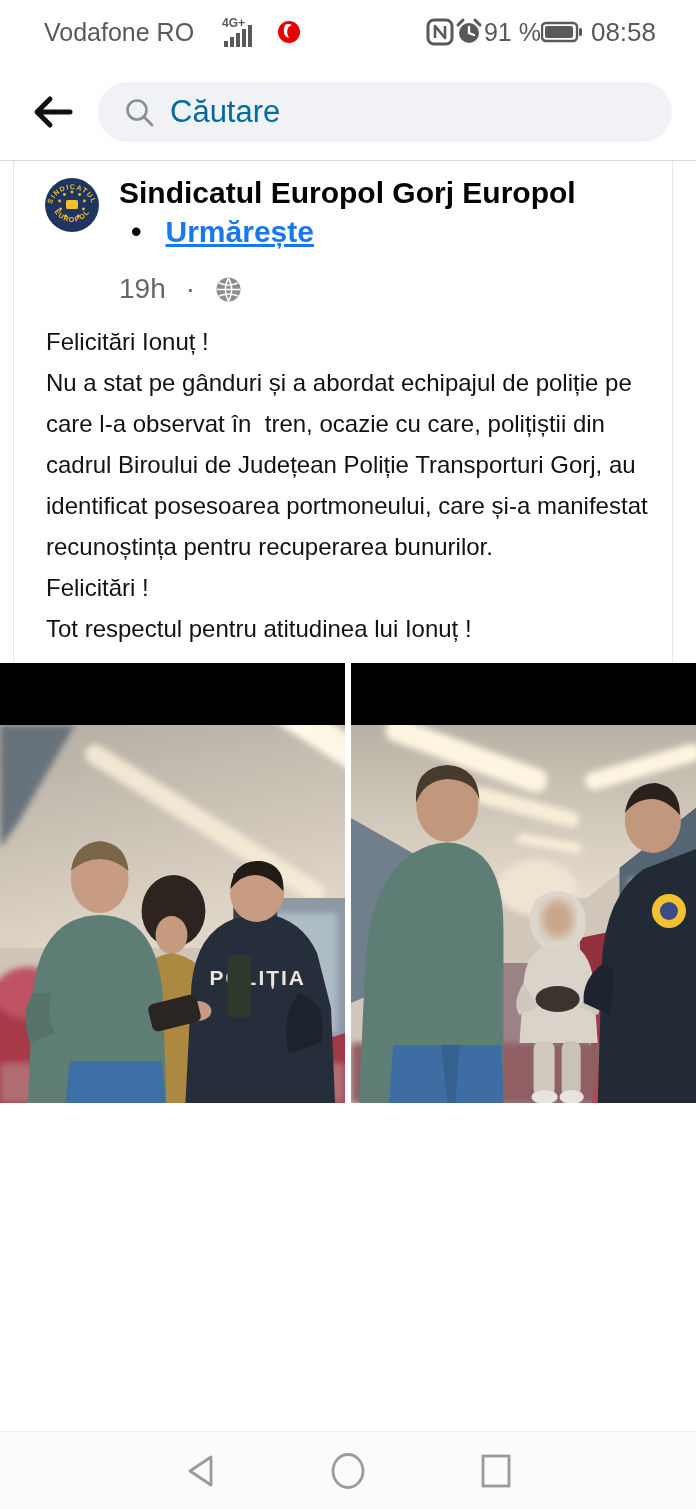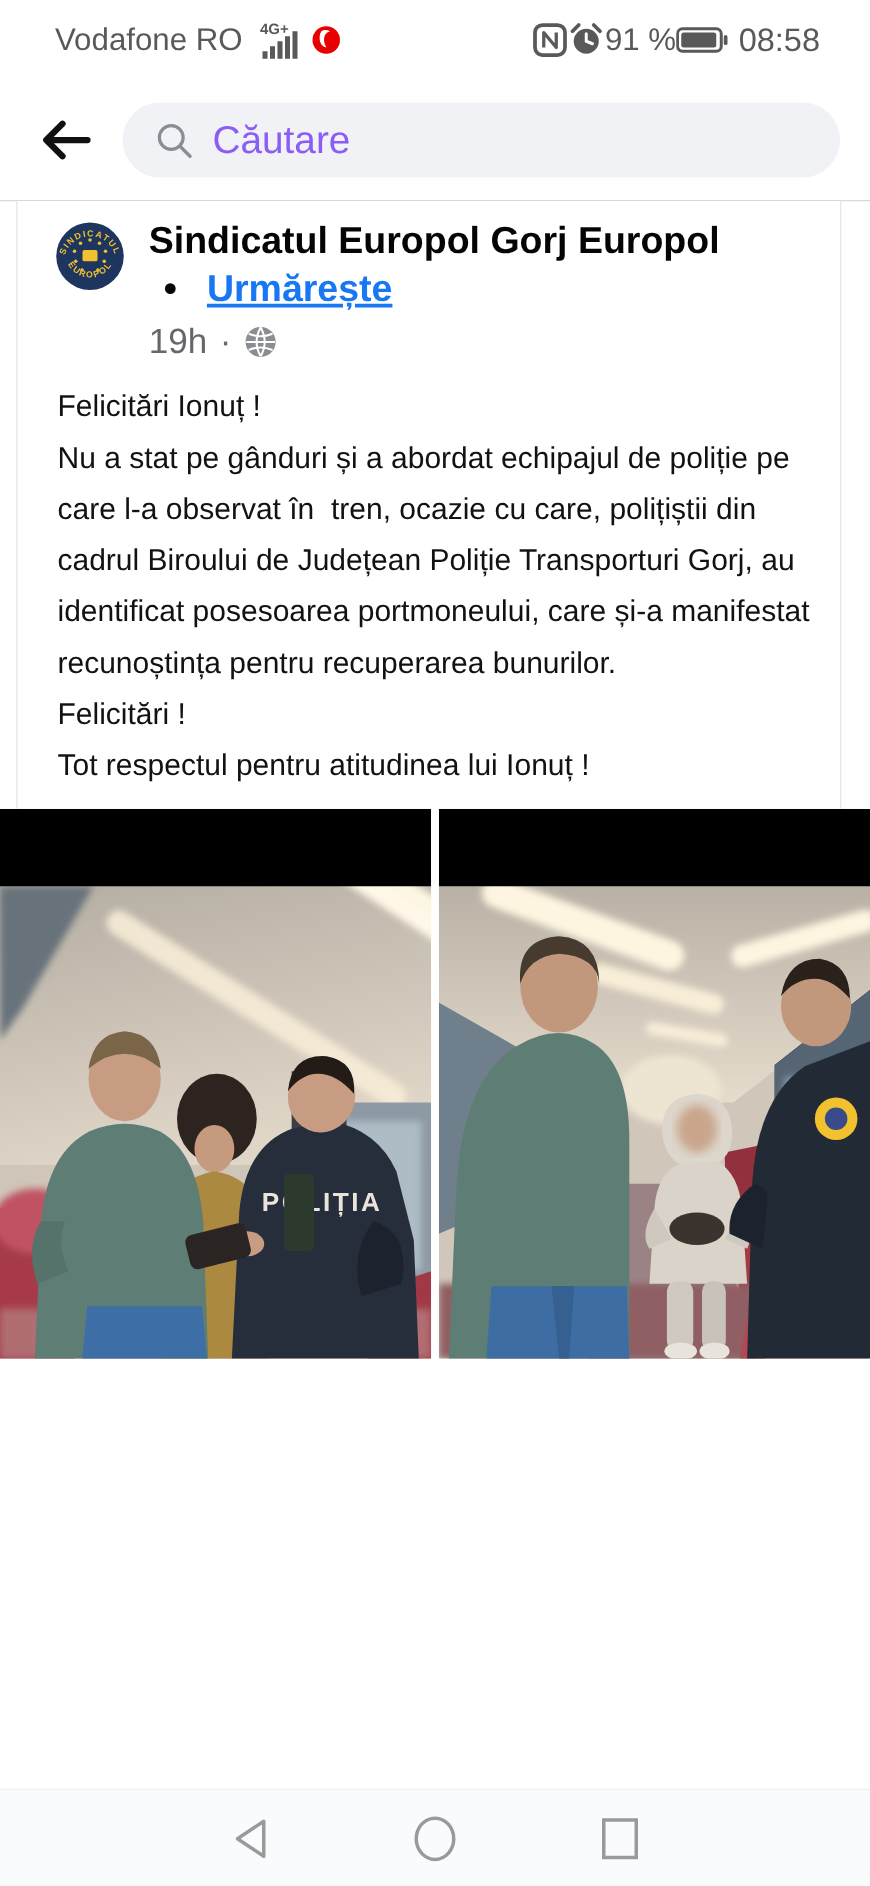--- a/index.html
+++ b/index.html
@@ -5,44 +5,44 @@
   html,body{margin:0;padding:0;background:#fff;}
   .screen{
     position:relative;width:696px;height:1509px;background:#ffffff;overflow:hidden;
     font-family:"Liberation Sans",sans-serif;color:#050505;
   }
   
   .status-bar{
     height:64px;display:flex;align-items:center;justify-content:space-between;
     padding:0 40px 0 44px;box-sizing:border-box;color:#595959;font-size:25px;
   }
-  .sb-left{display:flex;align-items:center;gap:6px;}
+  .sb-left{display:flex;align-items:center;gap:20px;}
   .sb-right{display:flex;align-items:center;gap:0;color:#595959;}
   .sb-time{font-size:26px;margin-left:8px;}
   
   .search-row{height:96px;display:flex;align-items:center;gap:22px;padding:0 24px 0 30px;box-sizing:border-box;}
   .back-btn{width:46px;height:40px;flex:0 0 auto;display:flex;align-items:center;justify-content:center;background:none;border:none;padding:0;cursor:pointer;}
   .search-pill{
     flex:1;height:60px;background:#f1f2f6;border-radius:33px;display:flex;align-items:center;
-    gap:15px;padding:0 26px;box-sizing:border-box;color:#8b5cf6;font-size:31px;
+    gap:15px;padding:0 26px;box-sizing:border-box;color:#0369a1;font-size:31px;
   }
   .top-divider{height:1px;background:#d8d9db;}
   
   .post-top{
     margin:0 23px 0 13px;border-left:1px solid #e4e5e9;border-right:1px solid #e4e5e9;
     padding:10px 0 14px 0;background:#fff;box-sizing:border-box;
   }
   .post-header{display:flex;gap:15px;padding:2px 20px 8px 26px;}
   .avatar-wrap{width:64px;height:64px;flex:0 0 auto;cursor:pointer;}
   .header-text{display:flex;flex-direction:column;}
   .author{font-size:30px;font-weight:700;line-height:40px;color:#050505;}
   .follow-row{display:flex;align-items:center;gap:24px;padding-left:12px;margin-top:2px;font-size:30px;font-weight:700;}
   .follow-bullet{color:#050505;}
   .follow-label{color:#1877F2;cursor:pointer;text-decoration:underline;}
-  .meta-row{display:flex;align-items:center;gap:10px;margin-top:8px;font-size:28px;color:#65676B;}
+  .meta-row{display:flex;align-items:center;gap:20px;margin-top:24px;font-size:28px;color:#65676B;}
   .post-text{padding:8px 22px 0 32px;font-size:24px;line-height:41px;color:#121212;}
   .post-text p{margin:0;white-space:pre-wrap;}
   
   .photos{display:flex;gap:6px;height:440px;background:#fff;}
   .photo{flex:1;position:relative;overflow:hidden;cursor:pointer;}
   .photo svg{display:block;width:100%;height:100%;}
   
   .nav-bar{
     position:absolute;left:0;bottom:0;width:100%;height:78px;background:#fafbfc;
     display:flex;align-items:center;justify-content:center;gap:110px;border-top:1px solid #f0f0f0;box-sizing:border-box;

